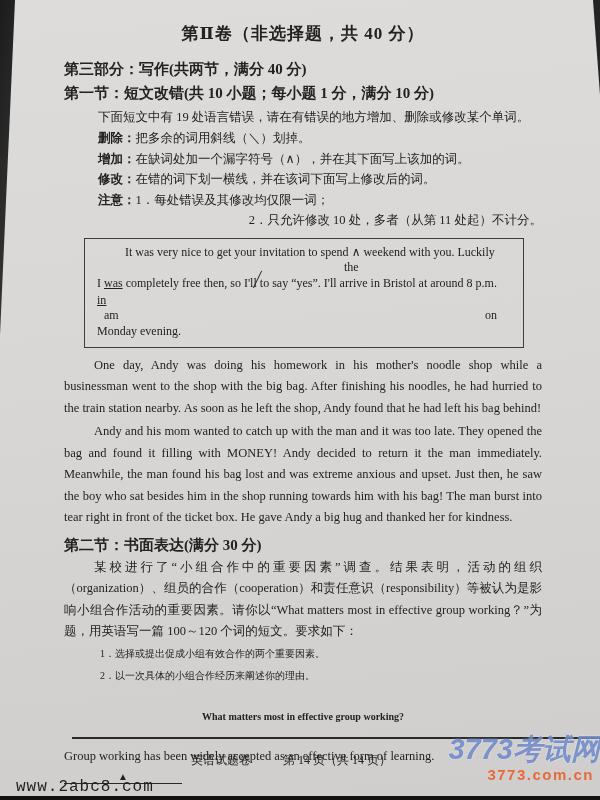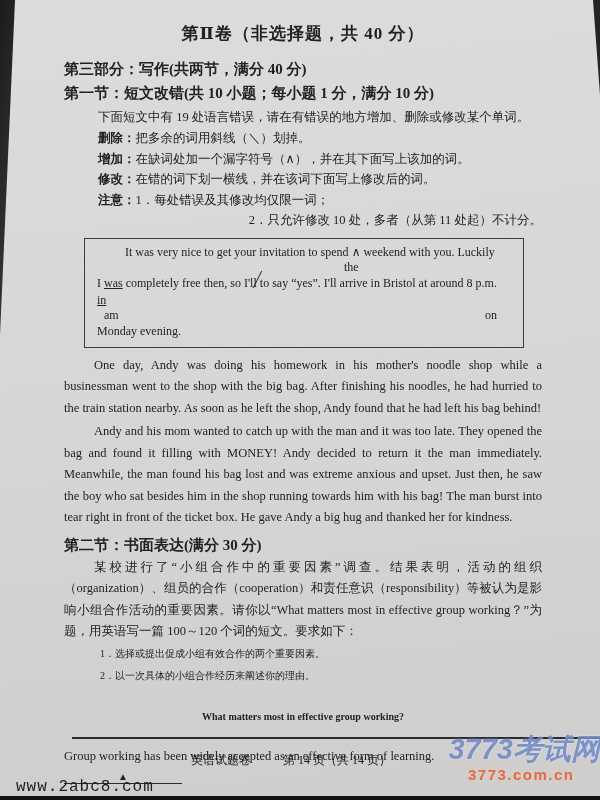--- a/index.html
+++ b/index.html
@@ -38,21 +38,21 @@
   .pt{font-size:10px;line-height:22px;padding-left:36px;}
   .essay-title{font-size:10px;font-weight:bold;margin-top:24px;}
   .opening{font-size:12.5px;margin-top:24px;line-height:20px;}
   .blank{display:inline-block;width:118px;border-bottom:1.5px solid #2a2a2a;
     text-align:center;font-size:10px;line-height:12px;vertical-align:baseline;}
   .hr2{position:absolute;left:72px;top:737px;width:528px;border:0;border-top:2px solid #2a2a2a;margin:0;}
   .footer{position:absolute;left:64px;top:752px;width:478px;display:flex;
     justify-content:center;gap:32px;font-size:12px;transform:translateX(-12px);}
   .wm-left{position:absolute;left:16px;bottom:0px;font-family:"Liberation Mono","DejaVu Sans Mono",monospace;
     font-size:16px;letter-spacing:1px;color:#1f1f1f;}
-  .wm-right{position:absolute;right:0px;bottom:14px;text-align:center;line-height:1;z-index:6;
+  .wm-right{position:absolute;right:0px;bottom:14px;text-align:right;line-height:1;z-index:6;
     font-family:"Liberation Sans","DejaVu Sans",sans-serif;}
   .wm-site{font-size:29px;font-weight:bold;font-style:italic;letter-spacing:0px;
     color:rgba(92,122,195,0.78);text-shadow:0 0 2px rgba(255,255,255,0.6);}
   .wm-url{font-size:15px;font-weight:bold;letter-spacing:1.5px;margin-top:3px;margin-right:6px;
     color:rgba(233,98,48,0.92);}
 </style>
 </head>
 <body>
 
 <div class="photo">

